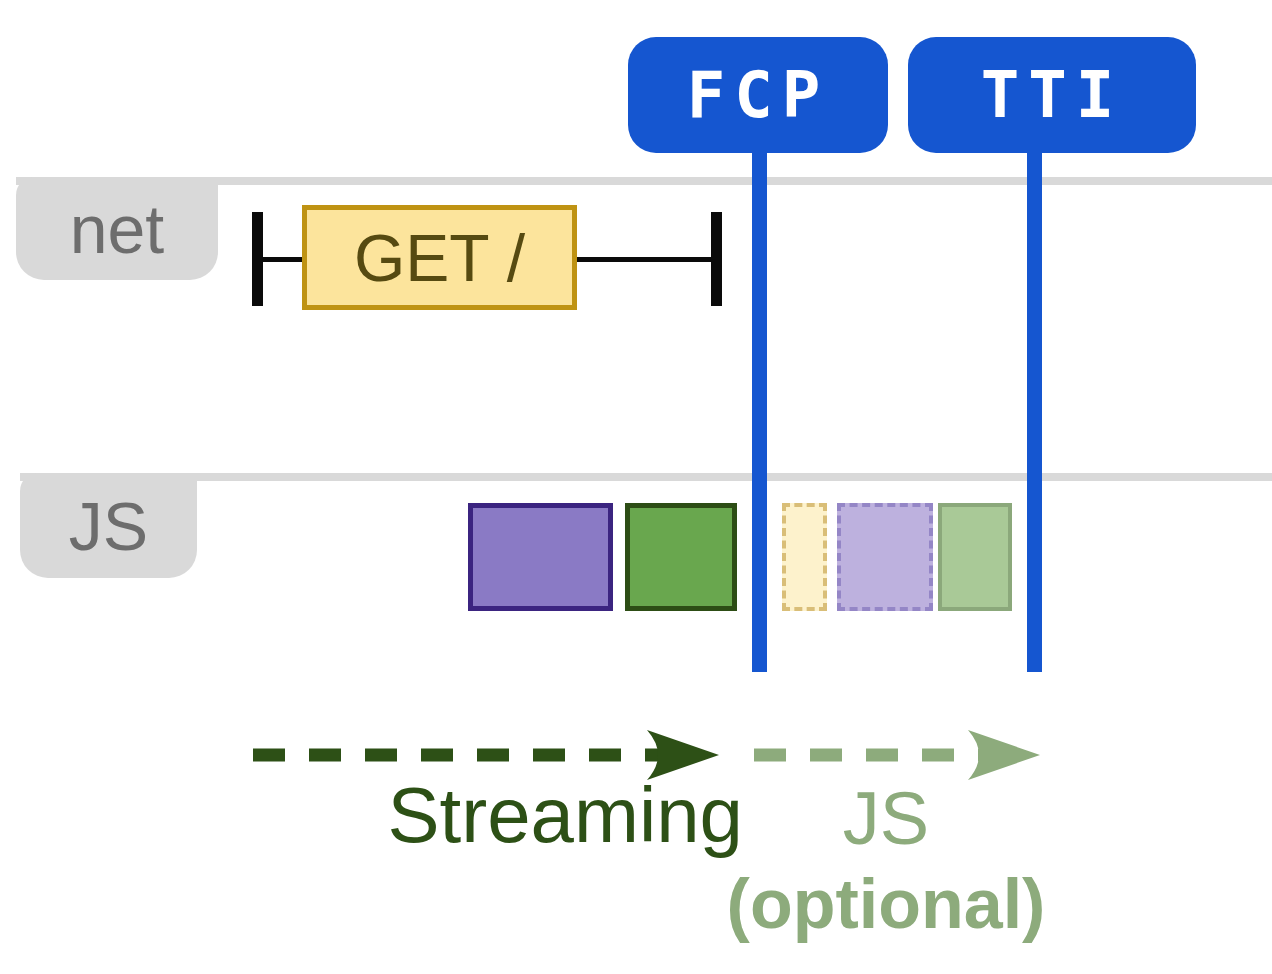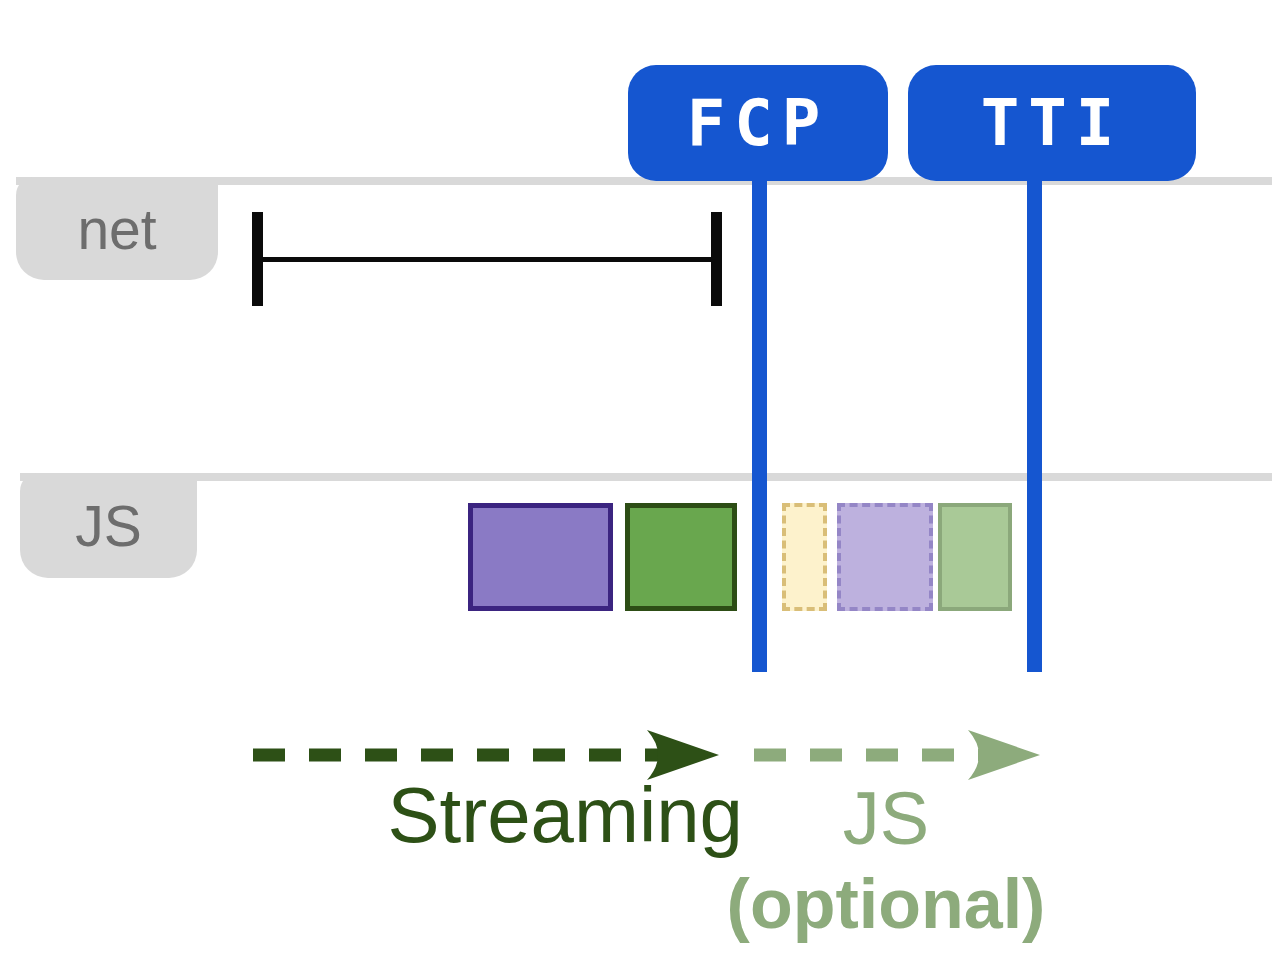--- a/index.html
+++ b/index.html
@@ -7,32 +7,32 @@
     position:relative;width:1272px;height:974px;background:#fff;overflow:hidden;
     font-family:"Liberation Sans","DejaVu Sans",sans-serif;
   }
   
   .track-line{position:absolute;height:8px;background:var(--c-track_gray,#d9d9d9);}
   #net-line{left:16px;top:177px;width:1256px;}
   #js-line{left:20px;top:473px;width:1252px;}
   
   .track-label{
     position:absolute;background:var(--c-track_gray,#d9d9d9);color:var(--c-label_text,#6d6d6d);
-    font-size:57px;display:flex;align-items:center;justify-content:center;
+    font-size:68px;display:flex;align-items:center;justify-content:center;
     border-radius:18px 0 28px 28px;
     text-align:right;
   }
   #net-label{left:16px;top:177px;width:202px;height:103px;}
   #js-label{left:20px;top:473px;width:177px;height:105px;}
   
   .marker-badge{
     position:absolute;top:37px;height:116px;background:var(--c-blue,#1556d0);
     border-radius:28px;color:#fff;
     font-family:"DejaVu Sans Mono","Liberation Mono",monospace;font-weight:bold;
-    font-size:64px;letter-spacing:9px;display:flex;align-items:center;justify-content:center;margin-top:28px;
+    font-size:64px;letter-spacing:9px;display:flex;align-items:center;justify-content:center;
   }
   #fcp-badge{left:628px;width:260px;}
   #tti-badge{left:908px;width:288px;}
   .marker-stem{position:absolute;top:148px;width:15px;height:524px;background:var(--c-blue,#1556d0);z-index:6;}
   #fcp-stem{left:752px;}
   #tti-stem{left:1027px;}
   
   .request-tick{position:absolute;top:212px;width:11px;height:94px;background:var(--c-black,#000);z-index:3;}
   #tick-left{left:252px;}
   #tick-right{left:711px;}
@@ -68,20 +68,23 @@
 
   <div class="track-label" id="net-label">
     <span>net</span>
   </div>
   <div class="track-label" id="js-label">
     <span>JS</span>
   </div>
 
   <div class="request-tick" id="tick-left"></div>
   <div class="request-line"></div>
+  <div class="request-box">
+    <span>GET /</span>
+  </div>
   <div class="request-tick" id="tick-right"></div>
 
   <div>
       <div class="js-task" style="left: 468px; width: 145px; background: rgb(138, 122, 197); border-color: rgb(59, 36, 128); border-style: solid; border-width: 5px;"></div>
       <div class="js-task" style="left: 625px; width: 112px; background: rgb(105, 167, 78); border-color: rgb(45, 77, 21); border-style: solid; border-width: 5px;"></div>
       <div class="js-task" style="left: 782px; width: 45px; background: rgb(253, 242, 204); border-color: rgb(217, 190, 120); border-style: dashed; border-width: 4px;"></div>
       <div class="js-task" style="left: 837px; width: 96px; background: rgb(189, 177, 222); border-color: rgb(148, 134, 198); border-style: dashed; border-width: 4px;"></div>
       <div class="js-task" style="left: 938px; width: 74px; background: rgb(169, 201, 151); border-color: rgb(139, 168, 123); border-style: solid; border-width: 4px;"></div>
     </div>
 

